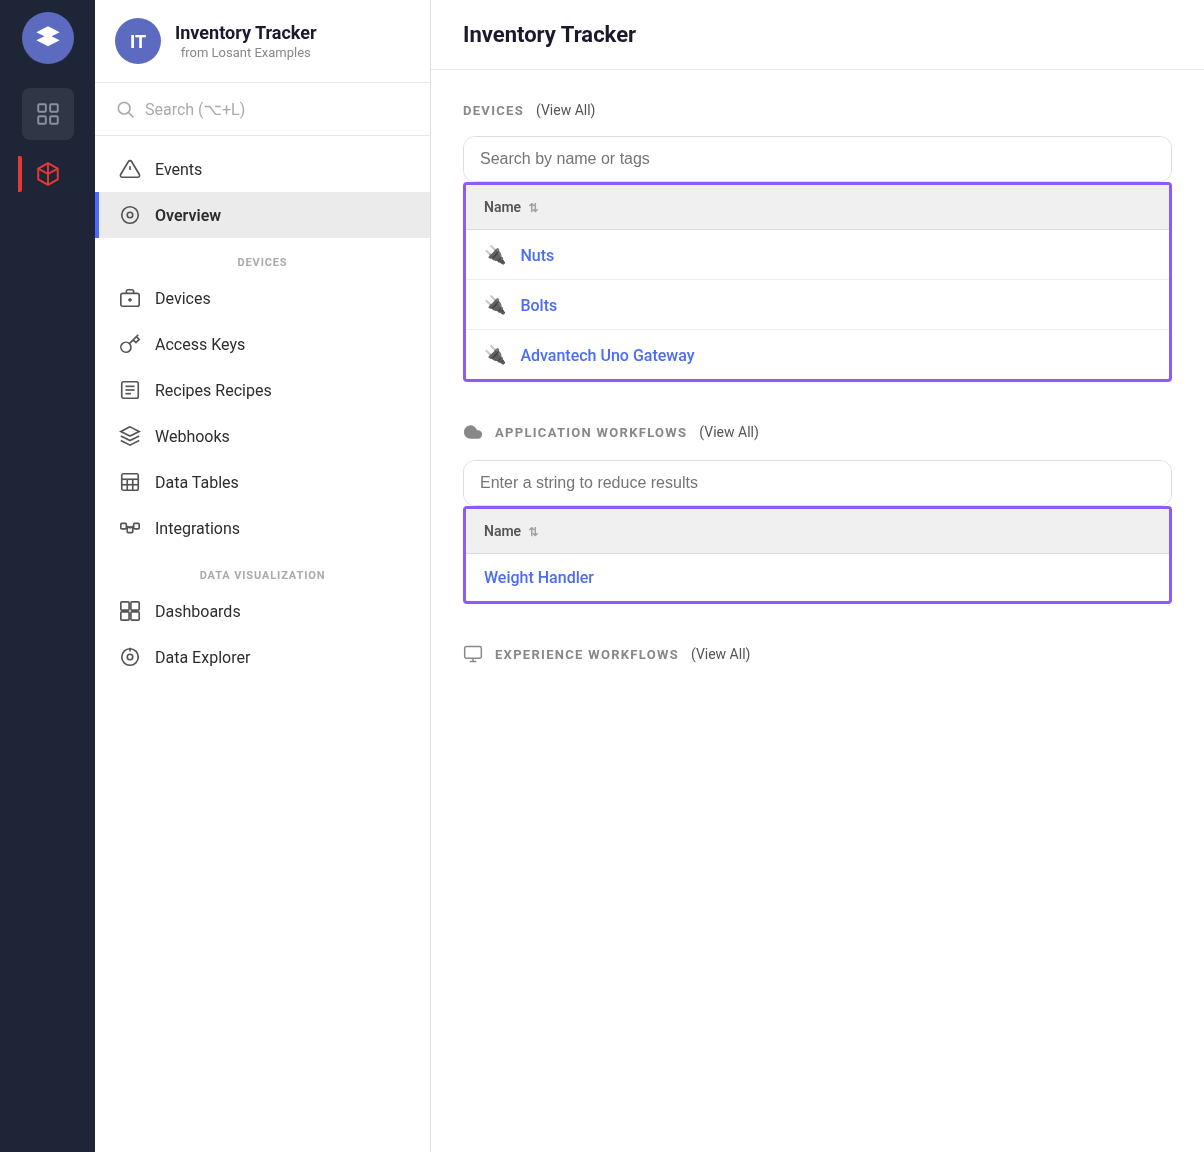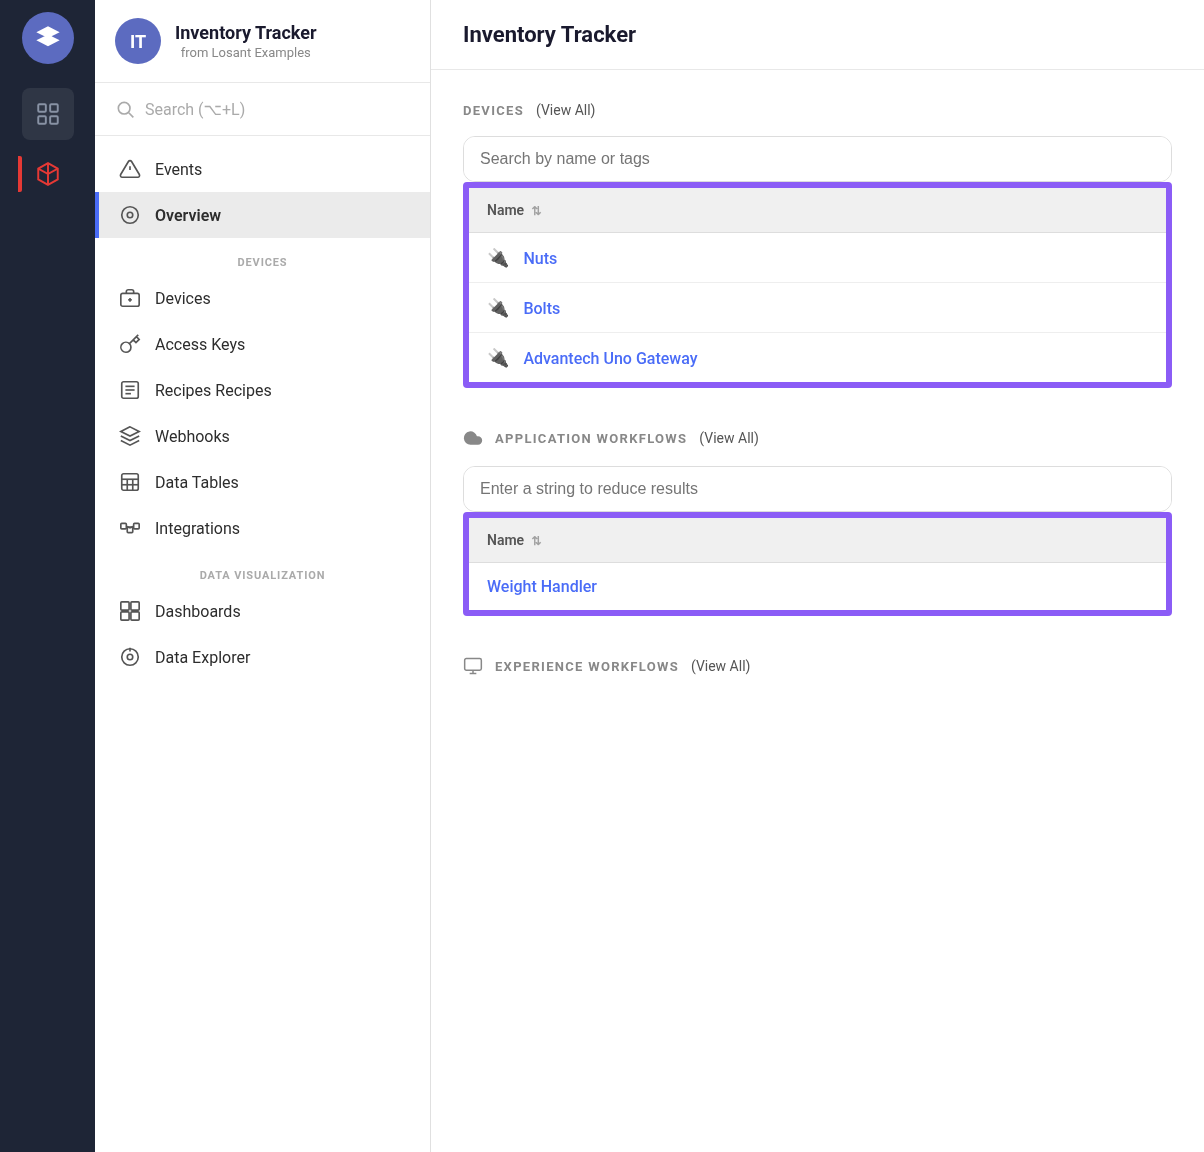--- a/index.html
+++ b/index.html
@@ -152,21 +152,21 @@
     .section-view-all {
       font-size: 14px;
       color: #555;
       cursor: pointer;
     }
     .device-link { color: #4a6cf7; text-decoration: none; font-weight: 500; font-size: 16px; }
     .device-icon { display: inline-block; margin-right: 10px; font-size: 18px; }
     .sort-icon { display: inline-block; margin-left: 4px; opacity: 0.5; font-size: 12px; }
 
     .table-wrapper {
-      border: 6px solid #8b5cf6;
+      border: 3px solid #8b5cf6;
       border-radius: 4px;
       overflow: hidden;
       margin-bottom: 36px;
     }
     .search-box-wrap {
       border: 1px solid #ddd;
       border-radius: 12px;
       margin-bottom: 0;
       overflow: hidden;
     }

